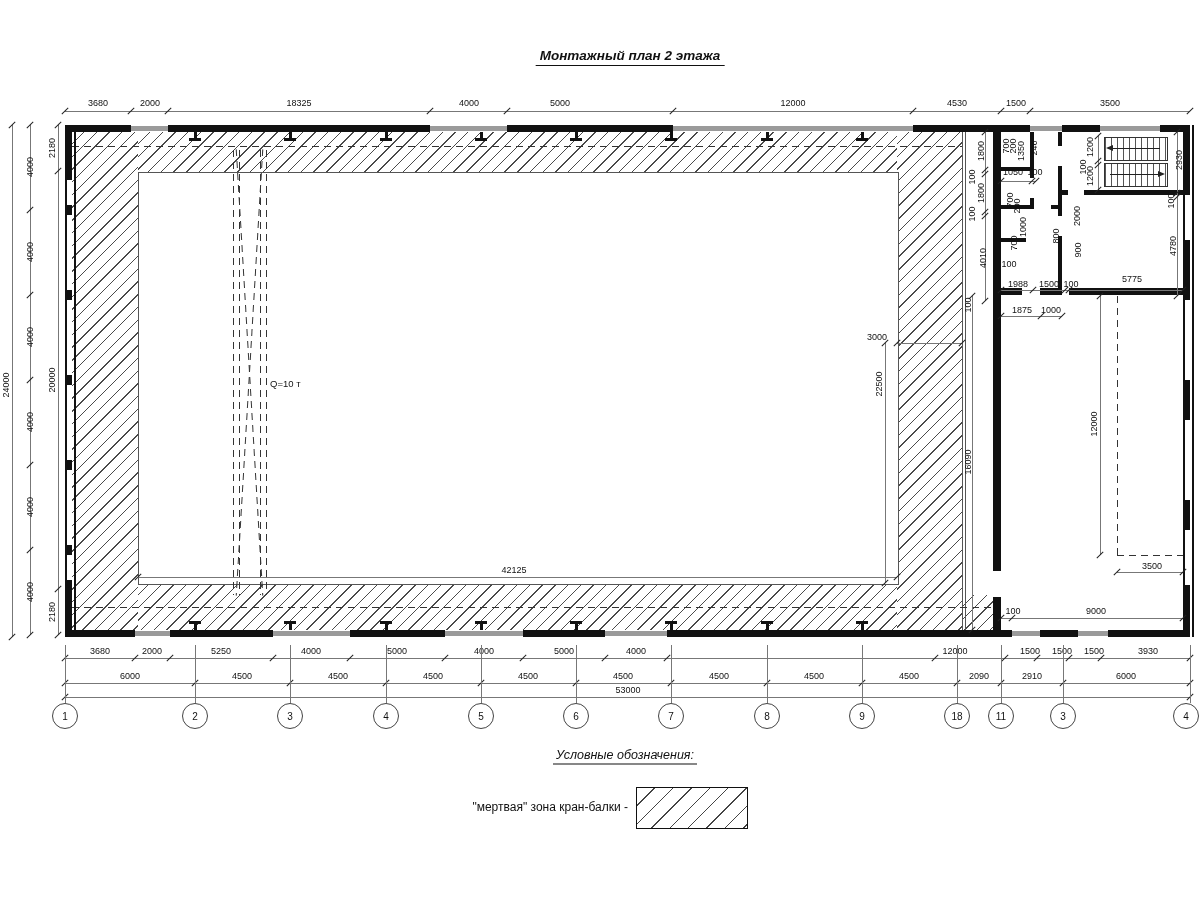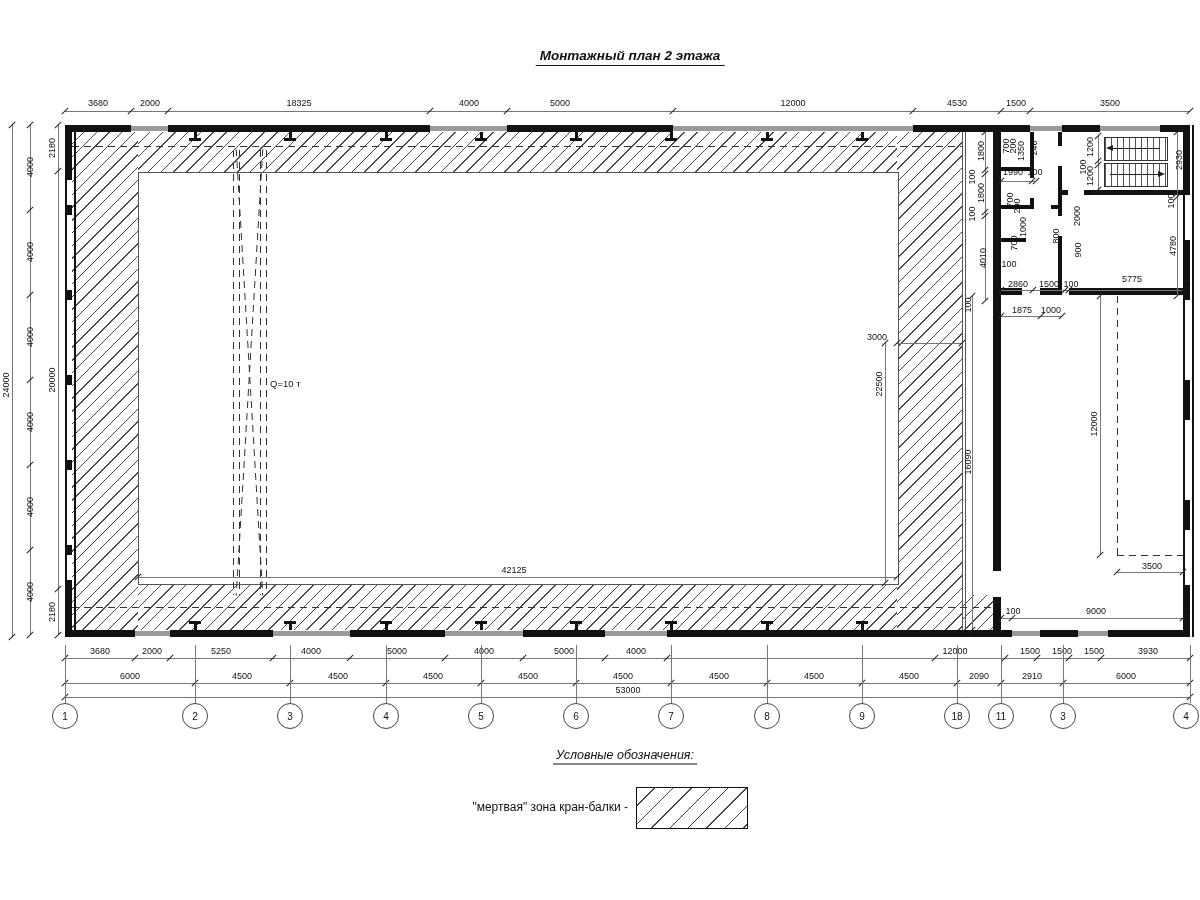--- a/index.html
+++ b/index.html
@@ -338,37 +338,37 @@
       <span class="dim rot" style="left: 972px; top: 177px;">100</span>
       <span class="dim rot" style="left: 981px; top: 193px;">1800</span>
       <span class="dim rot" style="left: 972px; top: 214px;">100</span>
       <span class="dim rot" style="left: 983px; top: 258px;">4010</span>
       <span class="dim rot" style="left: 968px; top: 305px;">100</span>
       <span class="dim rot" style="left: 968px; top: 462px;">16090</span>
       <span class="dim rot" style="left: 1006px; top: 146px;">700</span>
       <span class="dim rot" style="left: 1013px; top: 146px;">200</span>
       <span class="dim rot" style="left: 1021px; top: 151px;">1350</span>
       <span class="dim rot" style="left: 1034px; top: 148px;">246</span>
-      <span class="dim" style="left: 1013px; top: 172px;">1990</span>
+      <span class="dim" style="left: 1013px; top: 172px;">1050</span>
       <span class="dim" style="left: 1035px; top: 172px;">100</span>
       <span class="dim rot" style="left: 1010px; top: 200px;">700</span>
       <span class="dim rot" style="left: 1017px; top: 206px;">200</span>
       <span class="dim rot" style="left: 1023px; top: 227px;">1000</span>
       <span class="dim rot" style="left: 1014px; top: 243px;">700</span>
       <span class="dim rot" style="left: 1077px; top: 216px;">2000</span>
       <span class="dim rot" style="left: 1056px; top: 236px;">800</span>
       <span class="dim rot" style="left: 1078px; top: 250px;">900</span>
       <span class="dim rot" style="left: 1090px; top: 147px;">1200</span>
       <span class="dim rot" style="left: 1083px; top: 167px;">100</span>
       <span class="dim rot" style="left: 1090px; top: 176px;">1200</span>
       <span class="dim rot" style="left: 1179px; top: 160px;">2930</span>
       <span class="dim rot" style="left: 1171px; top: 201px;">100</span>
       <span class="dim rot" style="left: 1173px; top: 246px;">4780</span>
       <span class="dim" style="left: 1009px; top: 264px;">100</span>
-      <span class="dim" style="left: 1018px; top: 284px;">2860</span>
+      <span class="dim" style="left: 1018px; top: 284px;">1988</span>
       <span class="dim" style="left: 1049px; top: 284px;">1500</span>
       <span class="dim" style="left: 1071px; top: 284px;">100</span>
       <span class="dim" style="left: 1132px; top: 279px;">5775</span>
       <span class="dim" style="left: 1022px; top: 310px;">1875</span>
       <span class="dim" style="left: 1051px; top: 310px;">1000</span>
       <span class="dim rot" style="left: 1094px; top: 424px;">12000</span>
       <span class="dim" style="left: 1152px; top: 566px;">3500</span>
       <span class="dim" style="left: 1013px; top: 611px;">100</span>
       <span class="dim" style="left: 1096px; top: 611px;">9000</span>
       <span class="dim" style="left: 877px; top: 337px;">3000</span>

